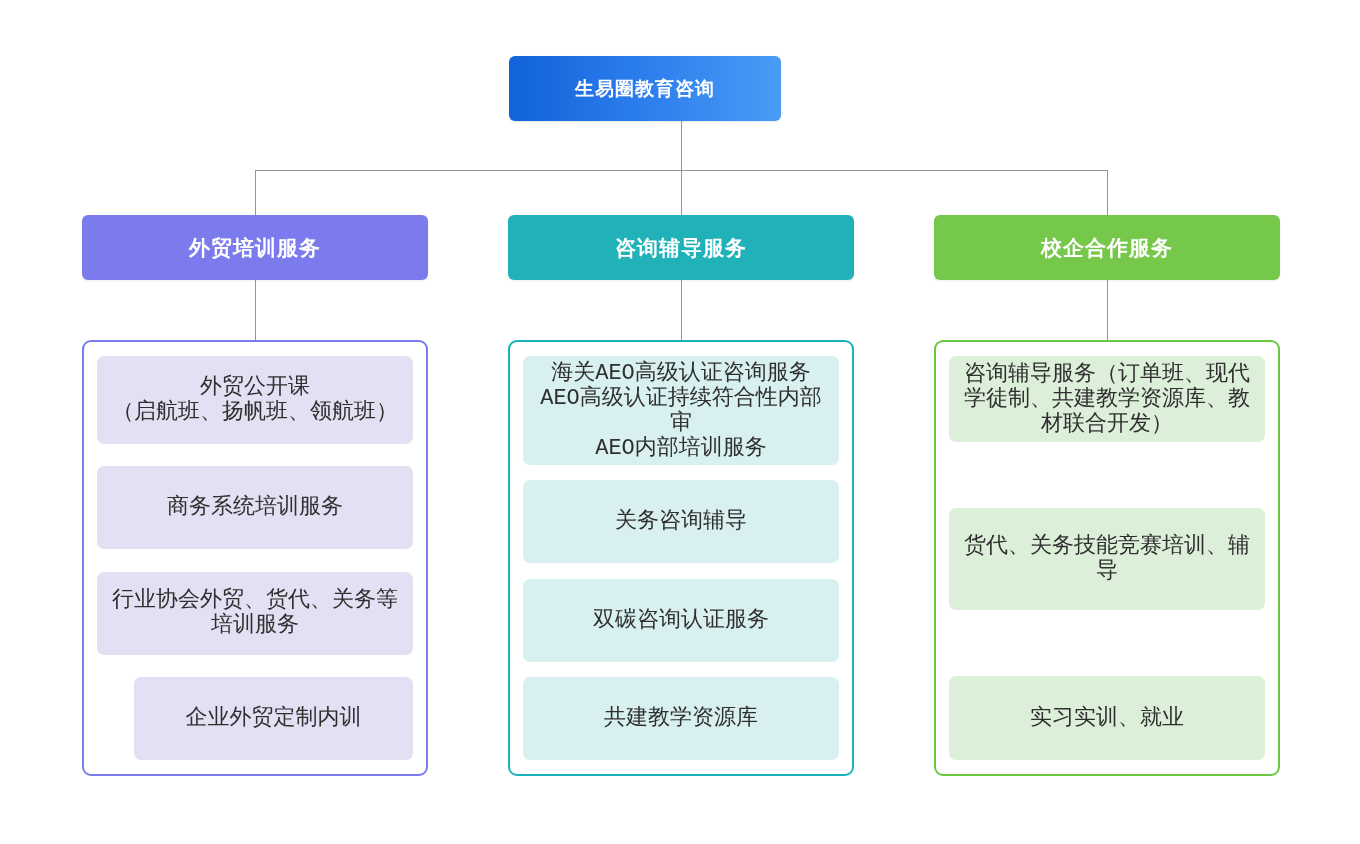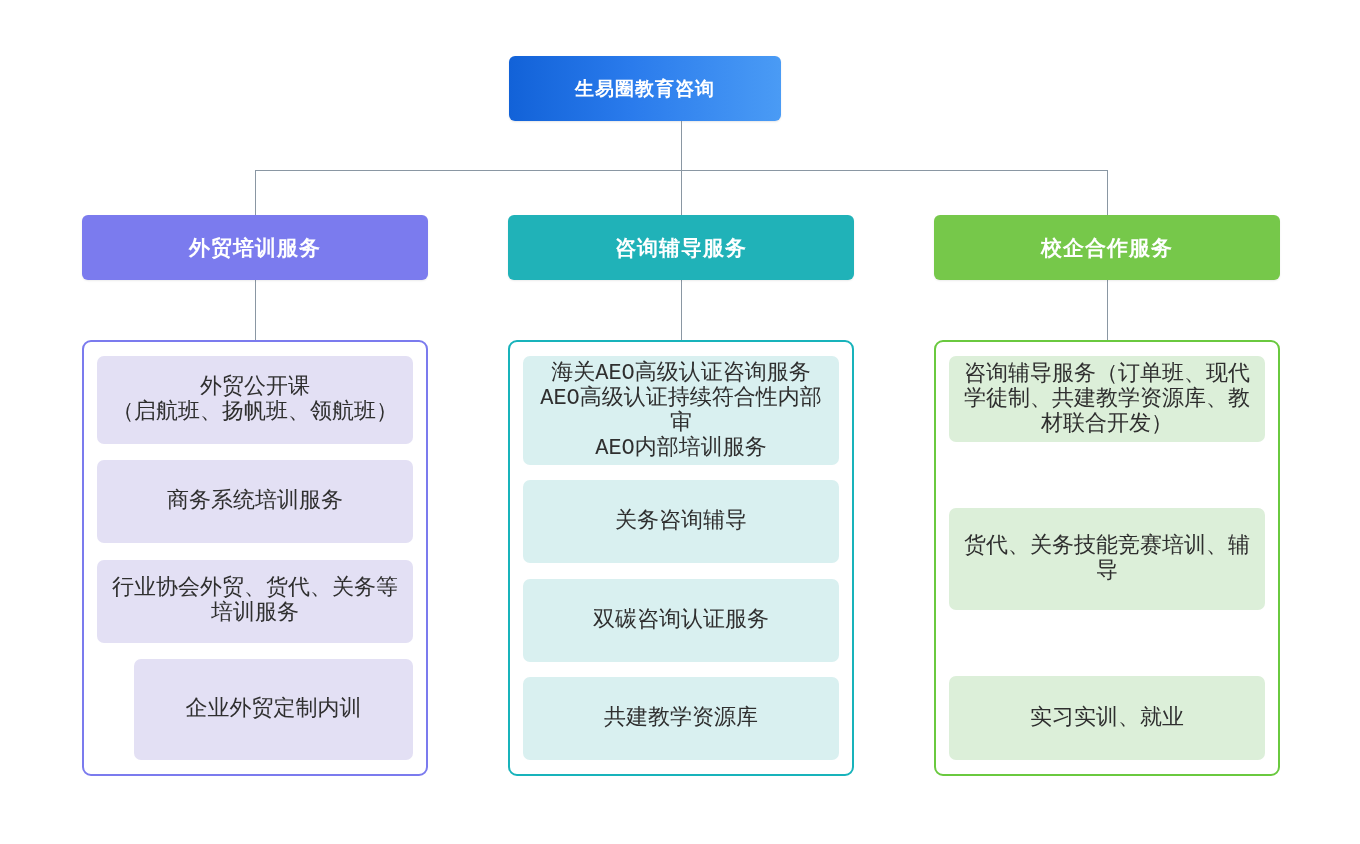--- a/index.html
+++ b/index.html
@@ -116,21 +116,21 @@
   
   #col-school { left: 934px; }
   #col-school .col-header { background: #76c84a; }
   #box-school { left: 934px; border-color: #6ac93f; }
   #box-school .item { background: #dcefd9; }
 
   
   #box-training .item:nth-child(1) { height: 88px; }
   #box-training .item:nth-child(2) { height: 83px; }
   #box-training .item:nth-child(3) { height: 83px; }
-  #box-training .item:nth-child(4) { height: 101px; margin-left: 37px; }
+  #box-training .item:nth-child(4) { height: 83px; margin-left: 37px; }
 
   #box-consulting .item:nth-child(1) { height: 109px; }
   #box-consulting .item:nth-child(2) { height: 83px; }
   #box-consulting .item:nth-child(3) { height: 83px; }
   #box-consulting .item:nth-child(4) { height: 83px; }
 
   #box-school .item:nth-child(1) { height: 86px; }
   #box-school .item:nth-child(2) { height: 102px; }
   #box-school .item:nth-child(3) { height: 84px; }
   #box-school .item:nth-child(4) { height: 80px; }

